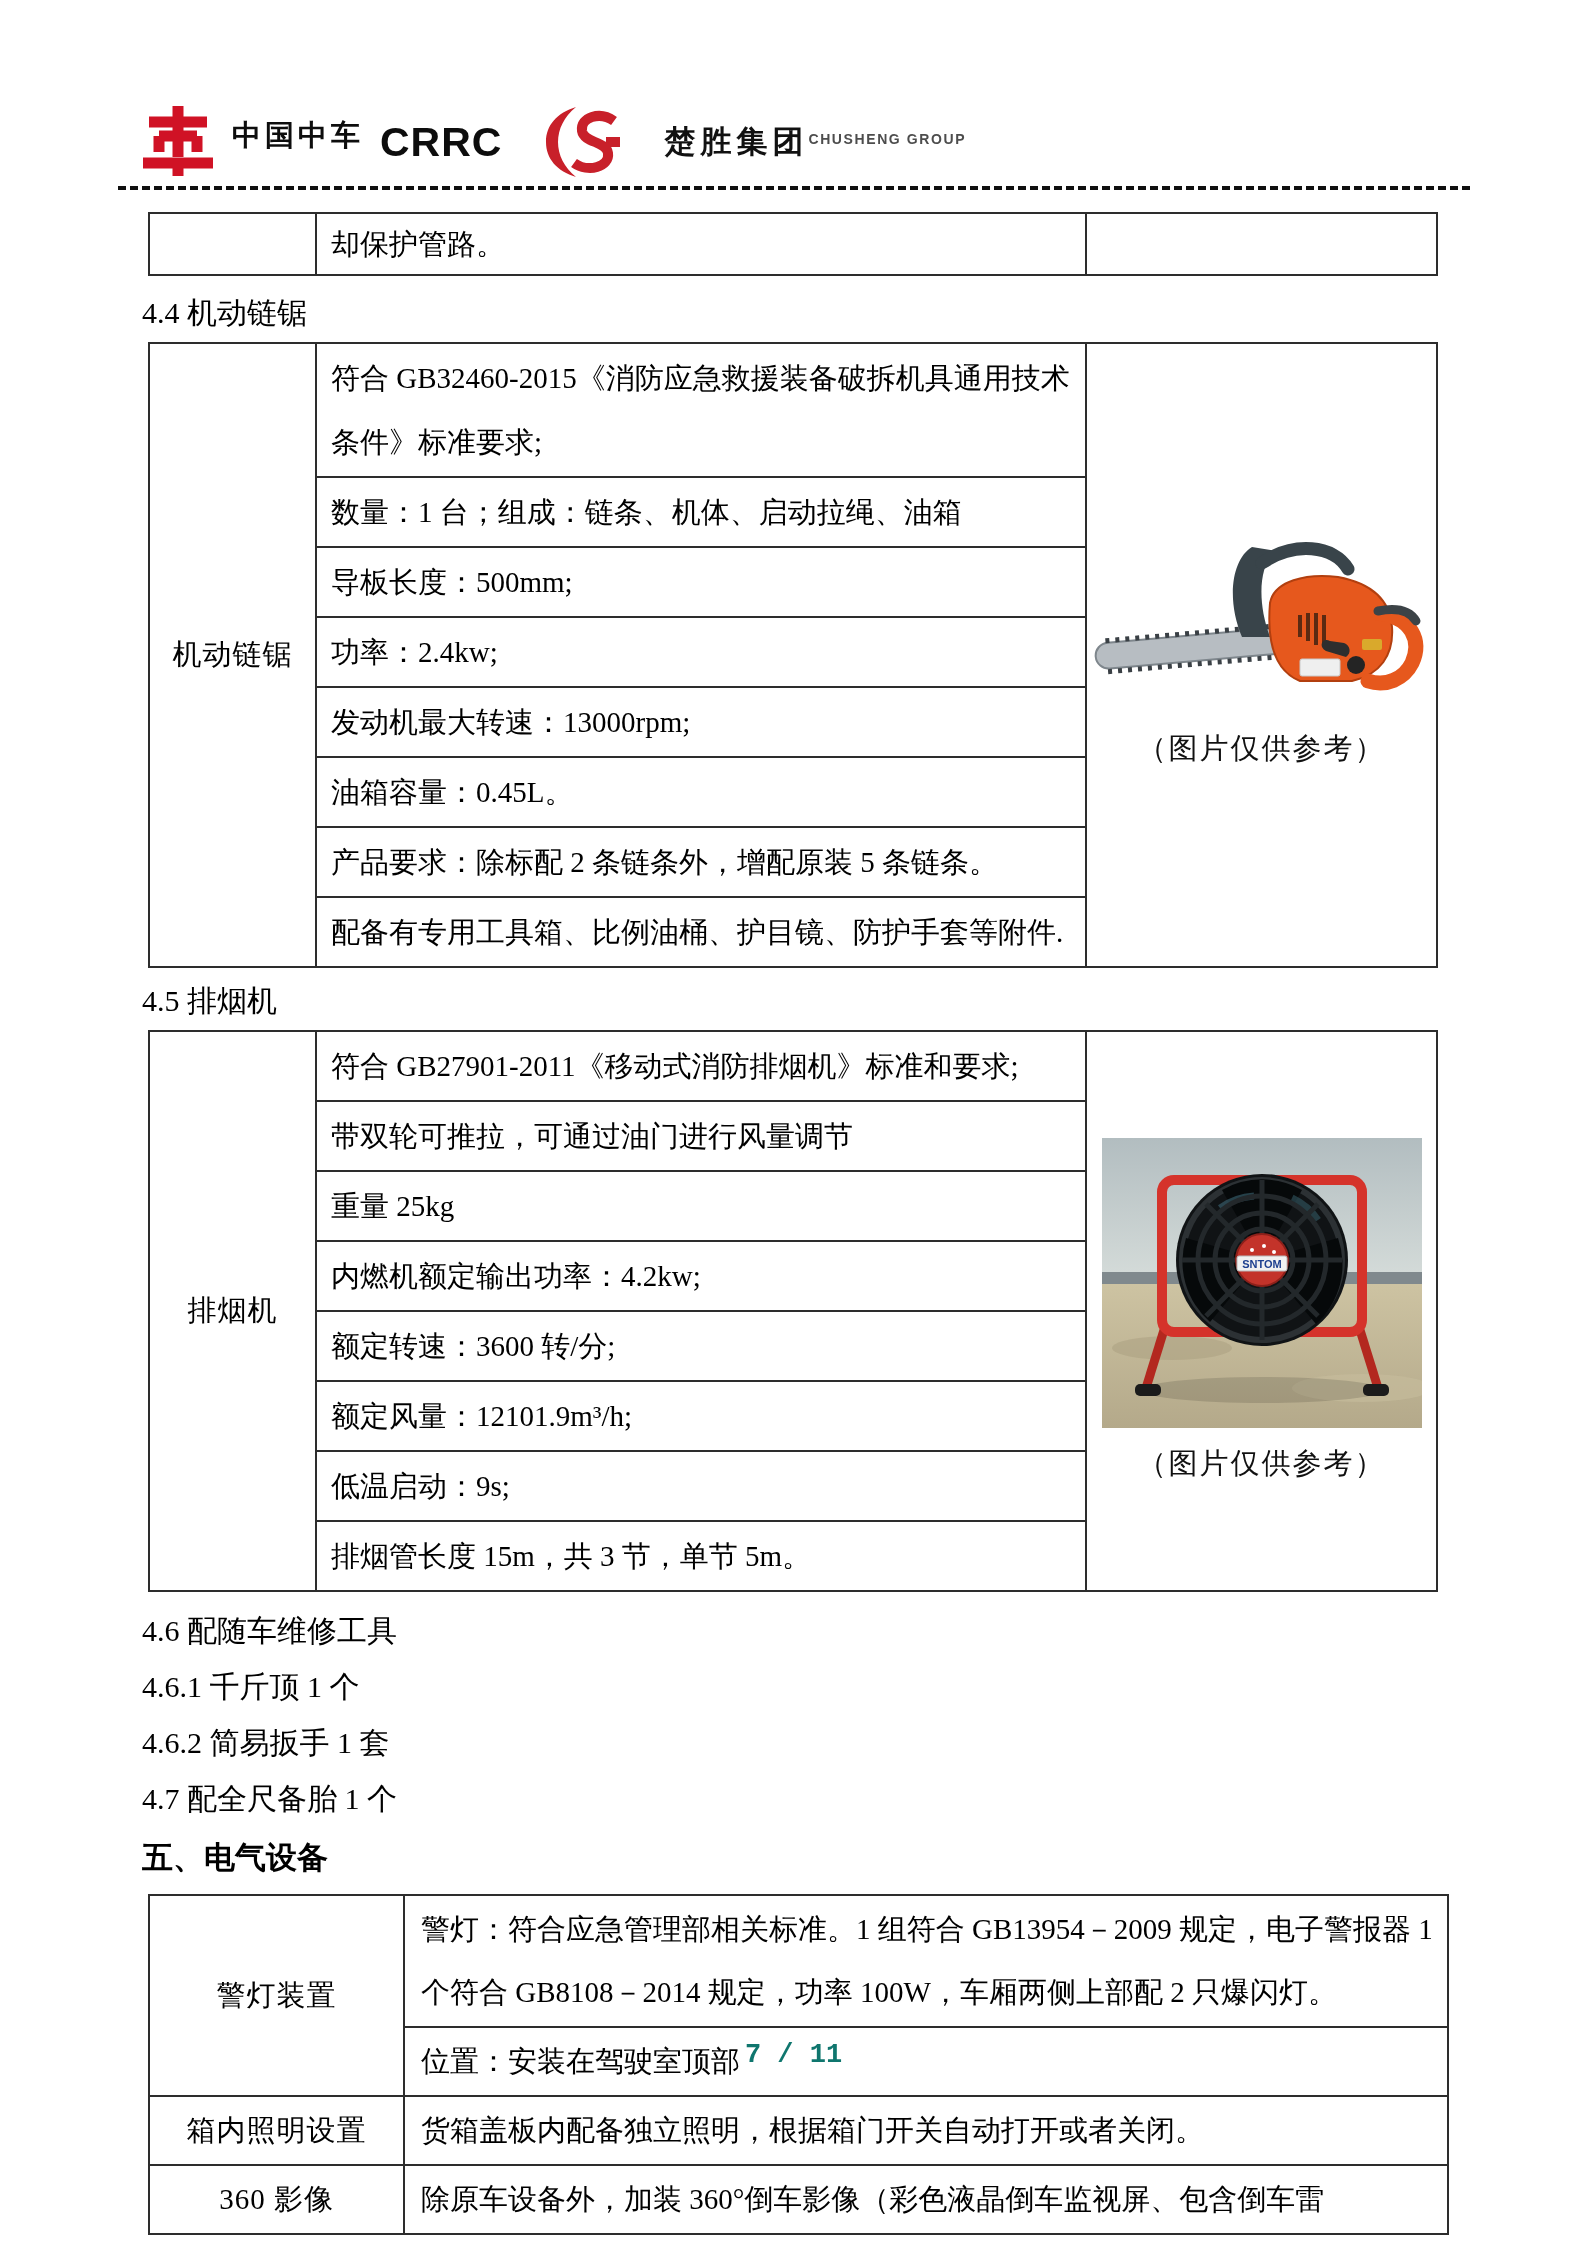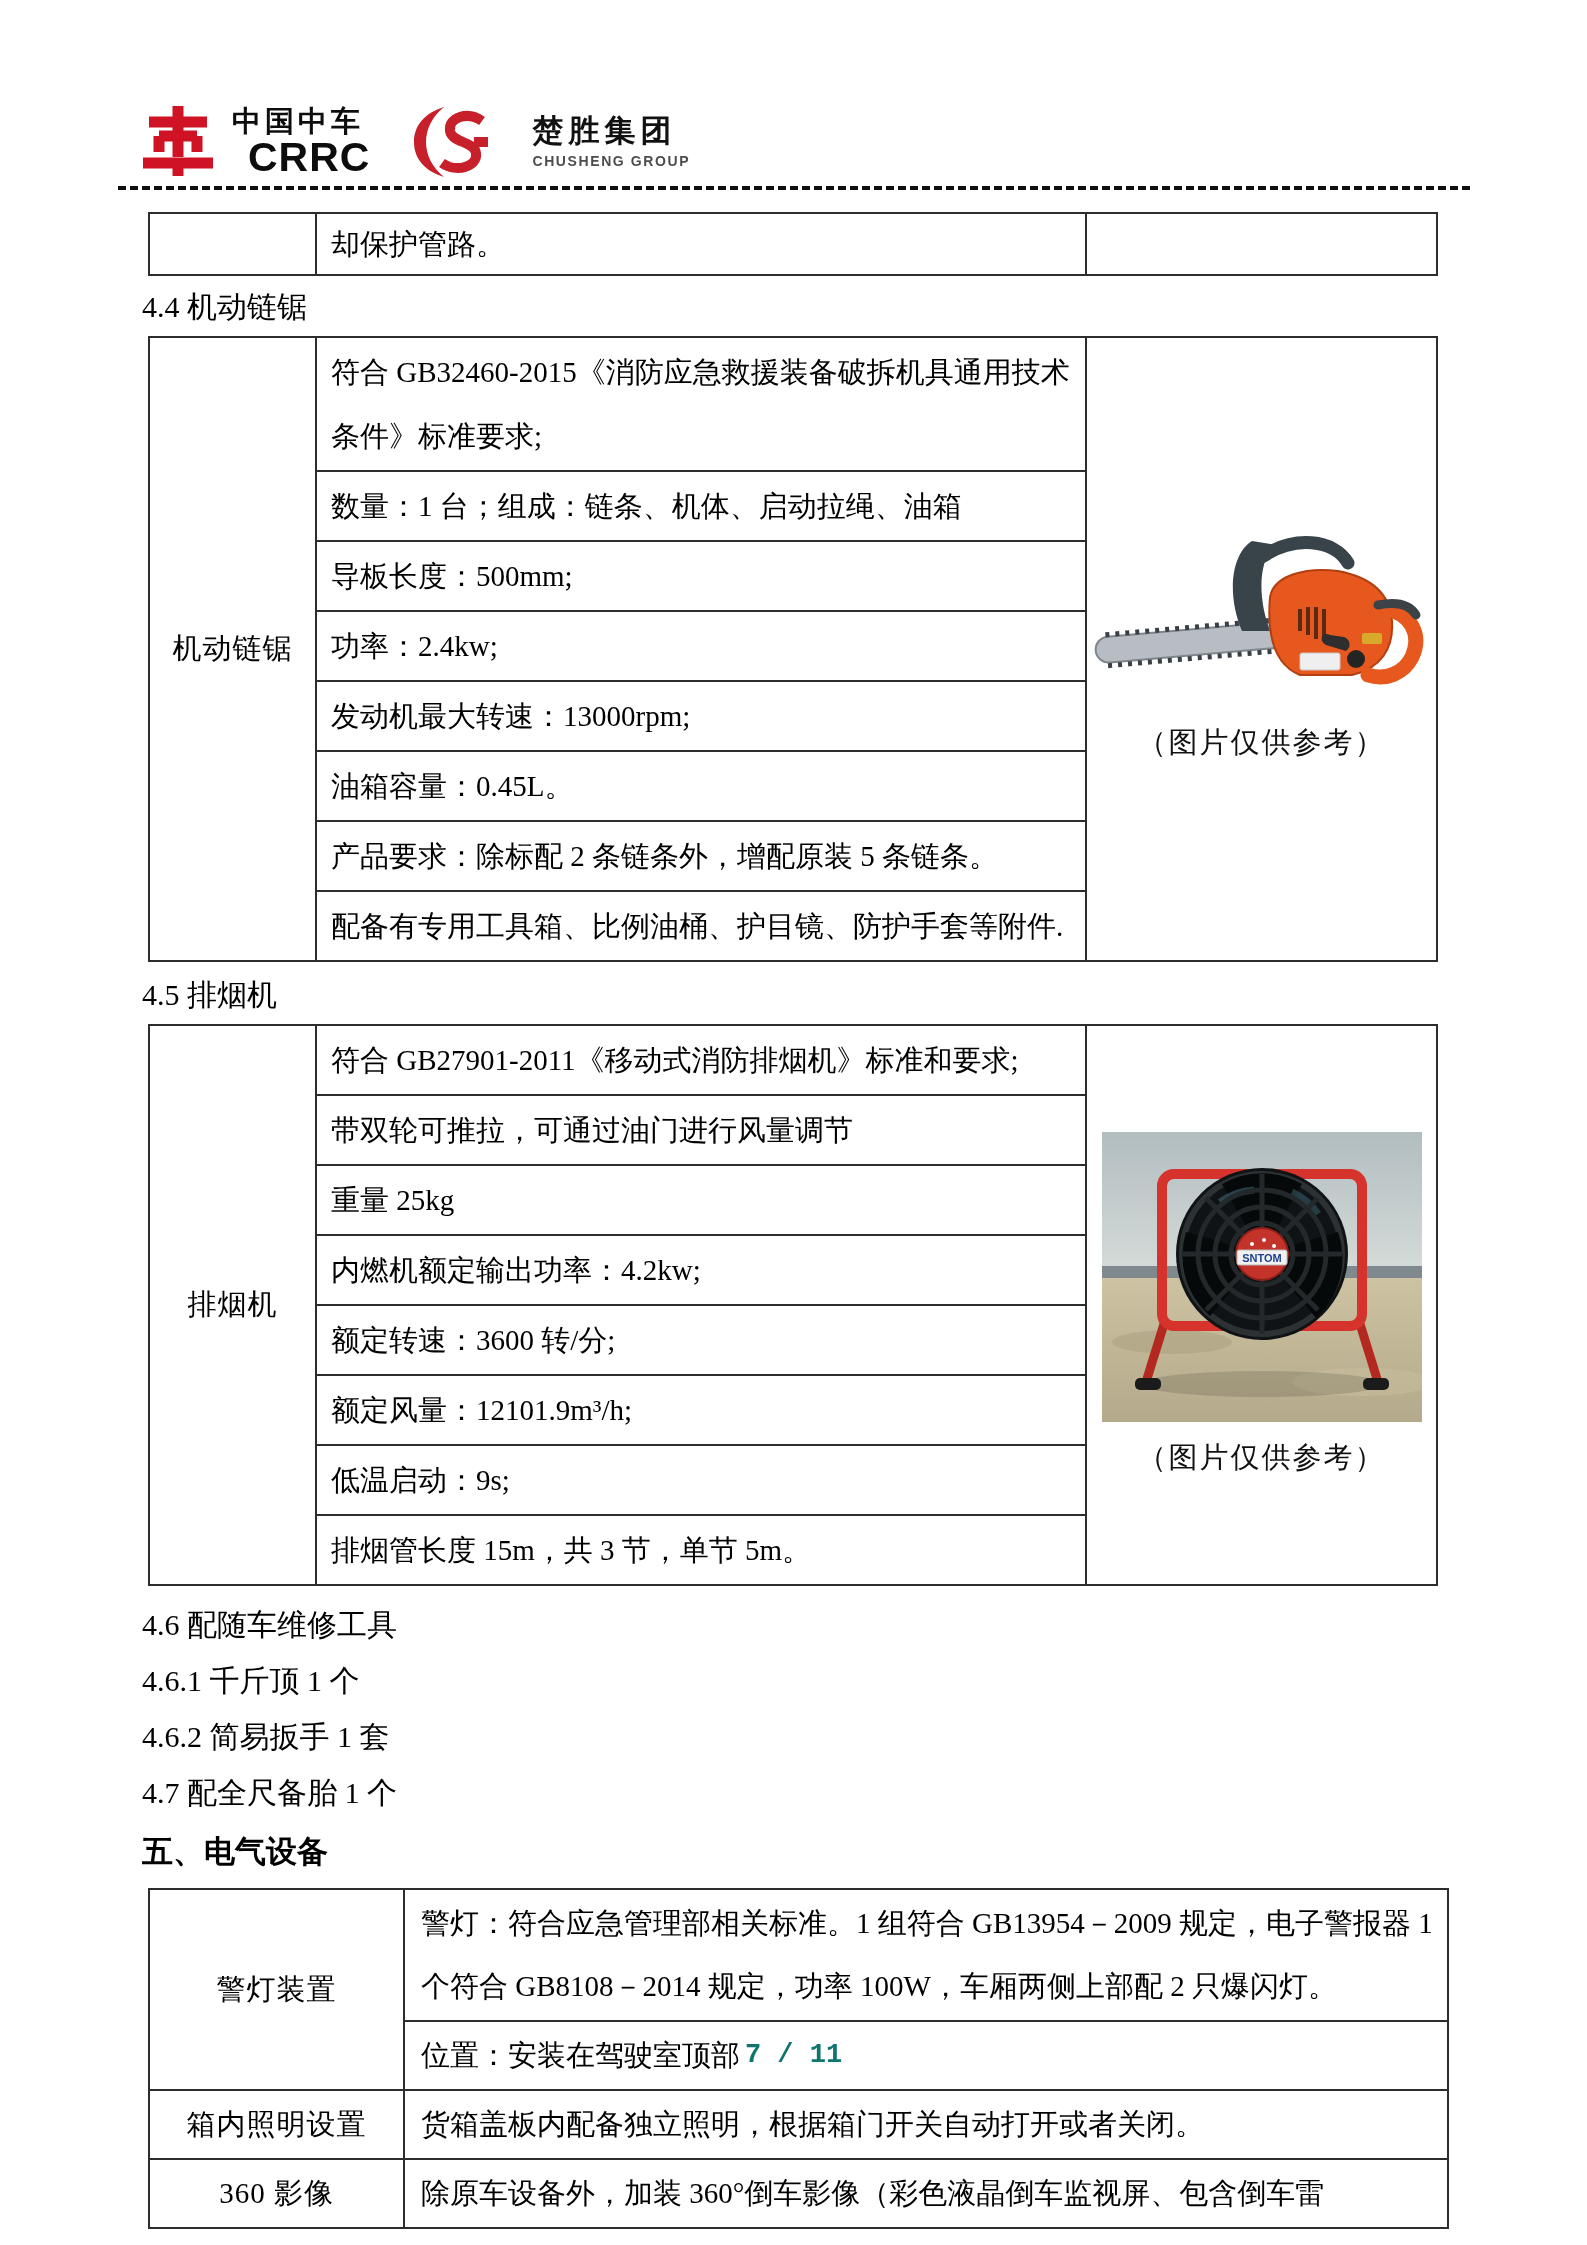--- a/index.html
+++ b/index.html
@@ -5,40 +5,40 @@
   * { margin:0; padding:0; box-sizing:border-box; }
   html,body { background:#ffffff; }
   .page {
     position:relative; width:1587px; height:2245px; margin:0 auto;
     background:#fff; overflow:hidden; color:#000;
     font-family:"Liberation Serif","DejaVu Serif",serif;
   }
   
   .header { position:absolute; top:105px; left:142px; display:flex; align-items:flex-start; gap:40px; }
   .logo { display:flex; align-items:center; gap:18px; }
-  .logo-text { display:flex; flex-direction:column; justify-content:center; }
+  .logo-text { display:flex; flex-direction:row; justify-content:center; }
   .crrc-cn { font-family:"Liberation Sans",sans-serif; font-weight:700; font-size:29px; letter-spacing:4px; color:#0d0d0d; line-height:1.0; }
   .crrc-en { font-family:"Liberation Sans",sans-serif; font-weight:700; font-size:41px; letter-spacing:1px; color:#0d0d0d; line-height:0.88; margin-top:3px;margin-left:16px; }
   .cs-cn { font-family:"Liberation Sans",sans-serif; font-weight:700; font-size:31px; letter-spacing:5px; color:#111; line-height:1.05; }
   .cs-en { font-family:"Liberation Sans",sans-serif; font-weight:700; font-size:14px; letter-spacing:1.6px; color:#4d4d4d; margin-top:5px; }
   .divider { position:absolute; top:186px; left:118px; width:1352px; border-top:4px dashed #0f0f0f; }
   
   .content { position:absolute; top:212px; left:148px; width:1300px; }
   table { border-collapse:collapse; table-layout:fixed; }
   td { border:2px solid #2d2d2d; font-size:29px; color:#000; }
   .t3 { width:1288px; }
   .t3 col.c1 { width:167px; } .t3 col.c2 { width:770px; } .t3 col.c3 { width:351px; }
   td.labelcell { text-align:center; vertical-align:middle; letter-spacing:1px; }
   td.spec { vertical-align:middle; line-height:64px; padding:2px 8px 2px 14px; word-break:break-all;border-radius:14px; }
   td.carry { line-height:58px; padding:1px 8px 1px 14px; }
   td.imgcell { vertical-align:middle; padding:6px 0; }
   .photo-wrap { display:flex; flex-direction:column; align-items:center; }
   .caption { font-size:29px; letter-spacing:2px; color:#111; white-space:nowrap; margin-top:16px; }
   .sec { font-size:30px; color:#000; margin:16px 0 12px -6px; line-height:34px; }
-  .sec44 { margin-top:14px; }
+  .sec44 { margin-top:20px; }
   .sec-list { margin:22px 0 0 -6px; }
   .sec5 { font-weight:700; font-size:31px; margin:24px 0 18px -6px; line-height:36px; font-family:"Liberation Serif","DejaVu Serif",serif; }
   
   .t2 { width:1299px; }
   .t2 col.c1 { width:255px; } .t2 col.c2 { width:1044px; }
   .t2 td.etext { vertical-align:middle; line-height:63px; padding:2px 12px 2px 16px; word-break:break-all;margin-top:47px; }
   
   .footer { position:absolute; top:2040px; left:0; width:1587px; text-align:center;
     font-family:Liberation Mono, monospace; font-weight:700; font-size:27px; color:#0f766e; }
   svg { display:block; }

